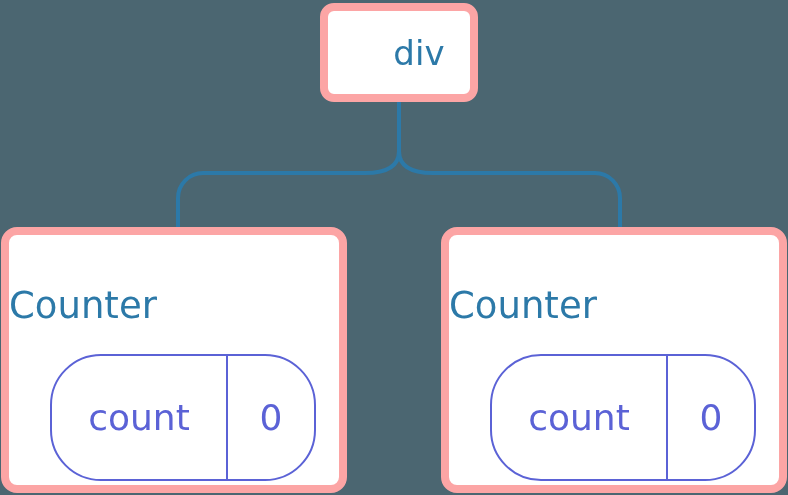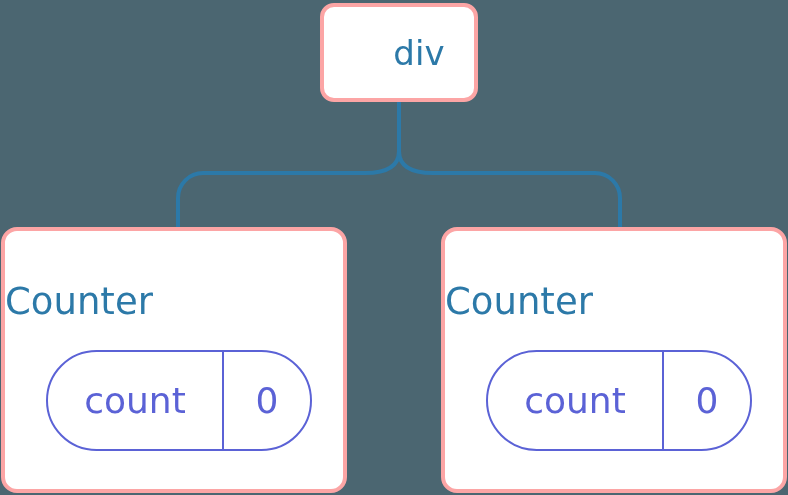--- a/index.html
+++ b/index.html
@@ -29,21 +29,21 @@
     width: 788px;
     height: 495px;
     z-index: 1;
   }
 
   
   .node-box {
     position: absolute;
     z-index: 2;
     background: #ffffff;
-    border: 4px solid #fca5a5;
+    border: 8px solid #fca5a5;
     border-radius: 14px;
     box-sizing: border-box;
     padding-left: 40px;
   }
 
   
   #node-root {
     left: 320px;
     top: 3px;
     width: 158px;
@@ -78,21 +78,21 @@
     color: #2c79a8;
     line-height: 1;
   }
 
   
   .state-pill {
     position: absolute;
     left: 41px;
     top: 119px;
     width: 266px;
-    height: 101px;
+    height: 127px;
     border: 2px solid #5b62d6;
     border-radius: 51px;
     box-sizing: border-box;
     display: flex;
     align-items: stretch;
   }
   .pill-key {
     width: 176px;
     display: flex;
     align-items: center;

